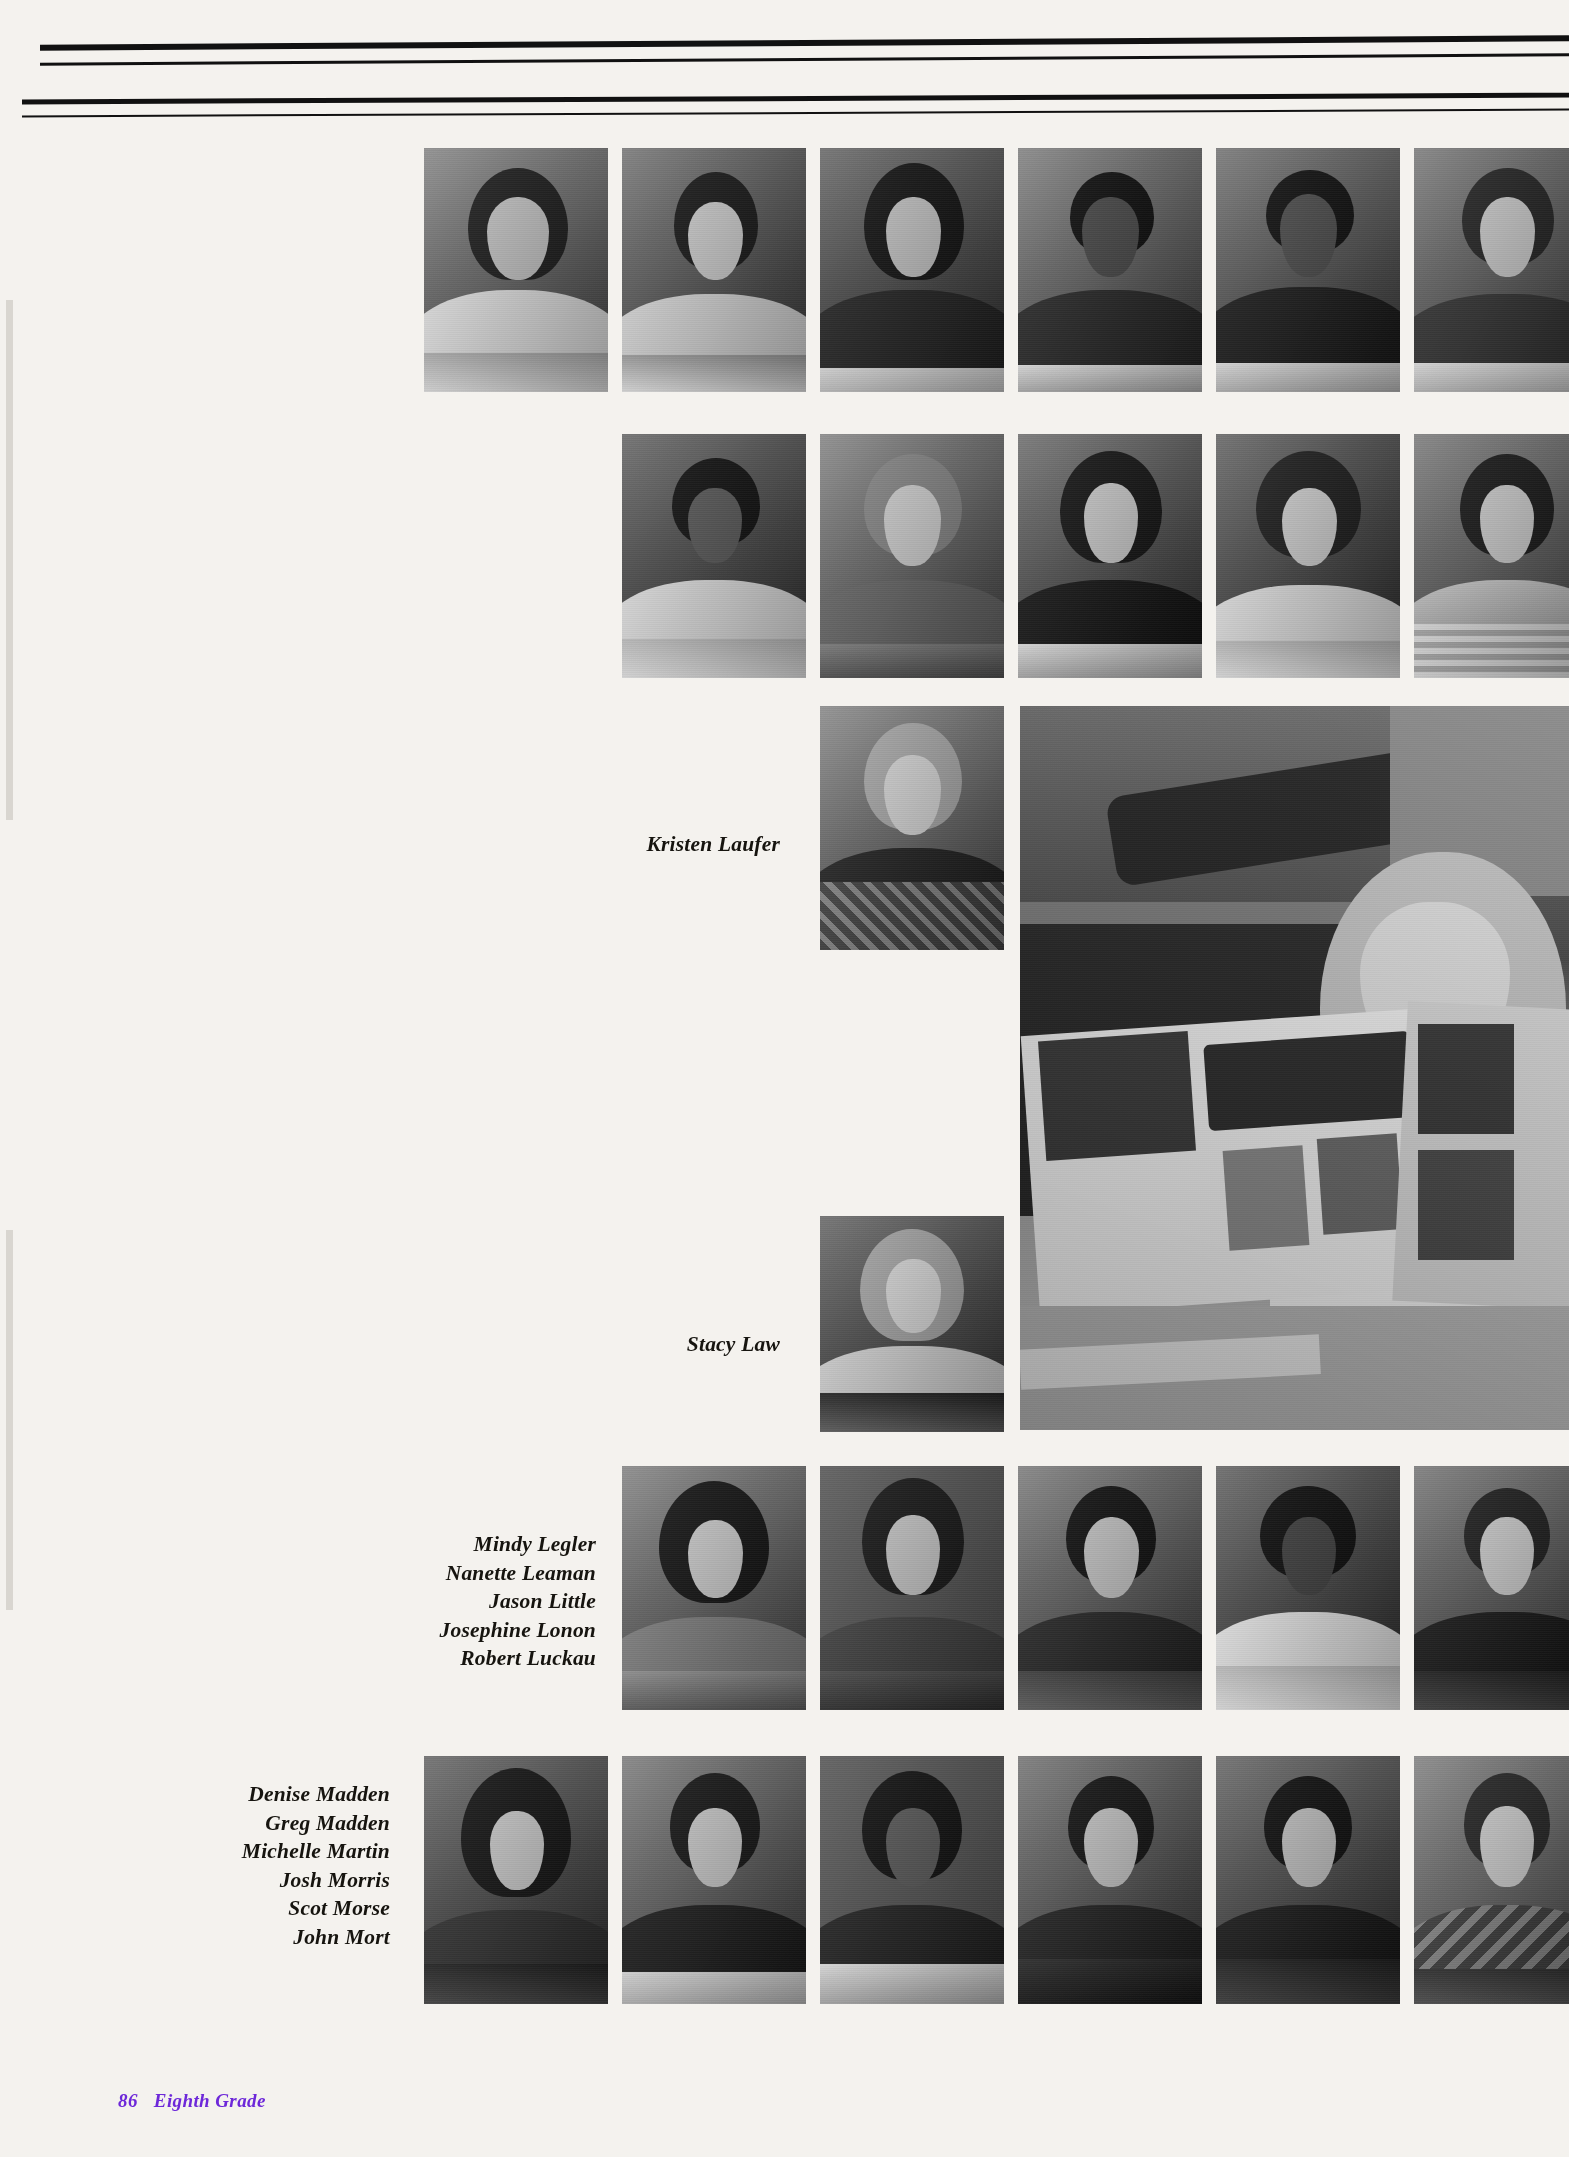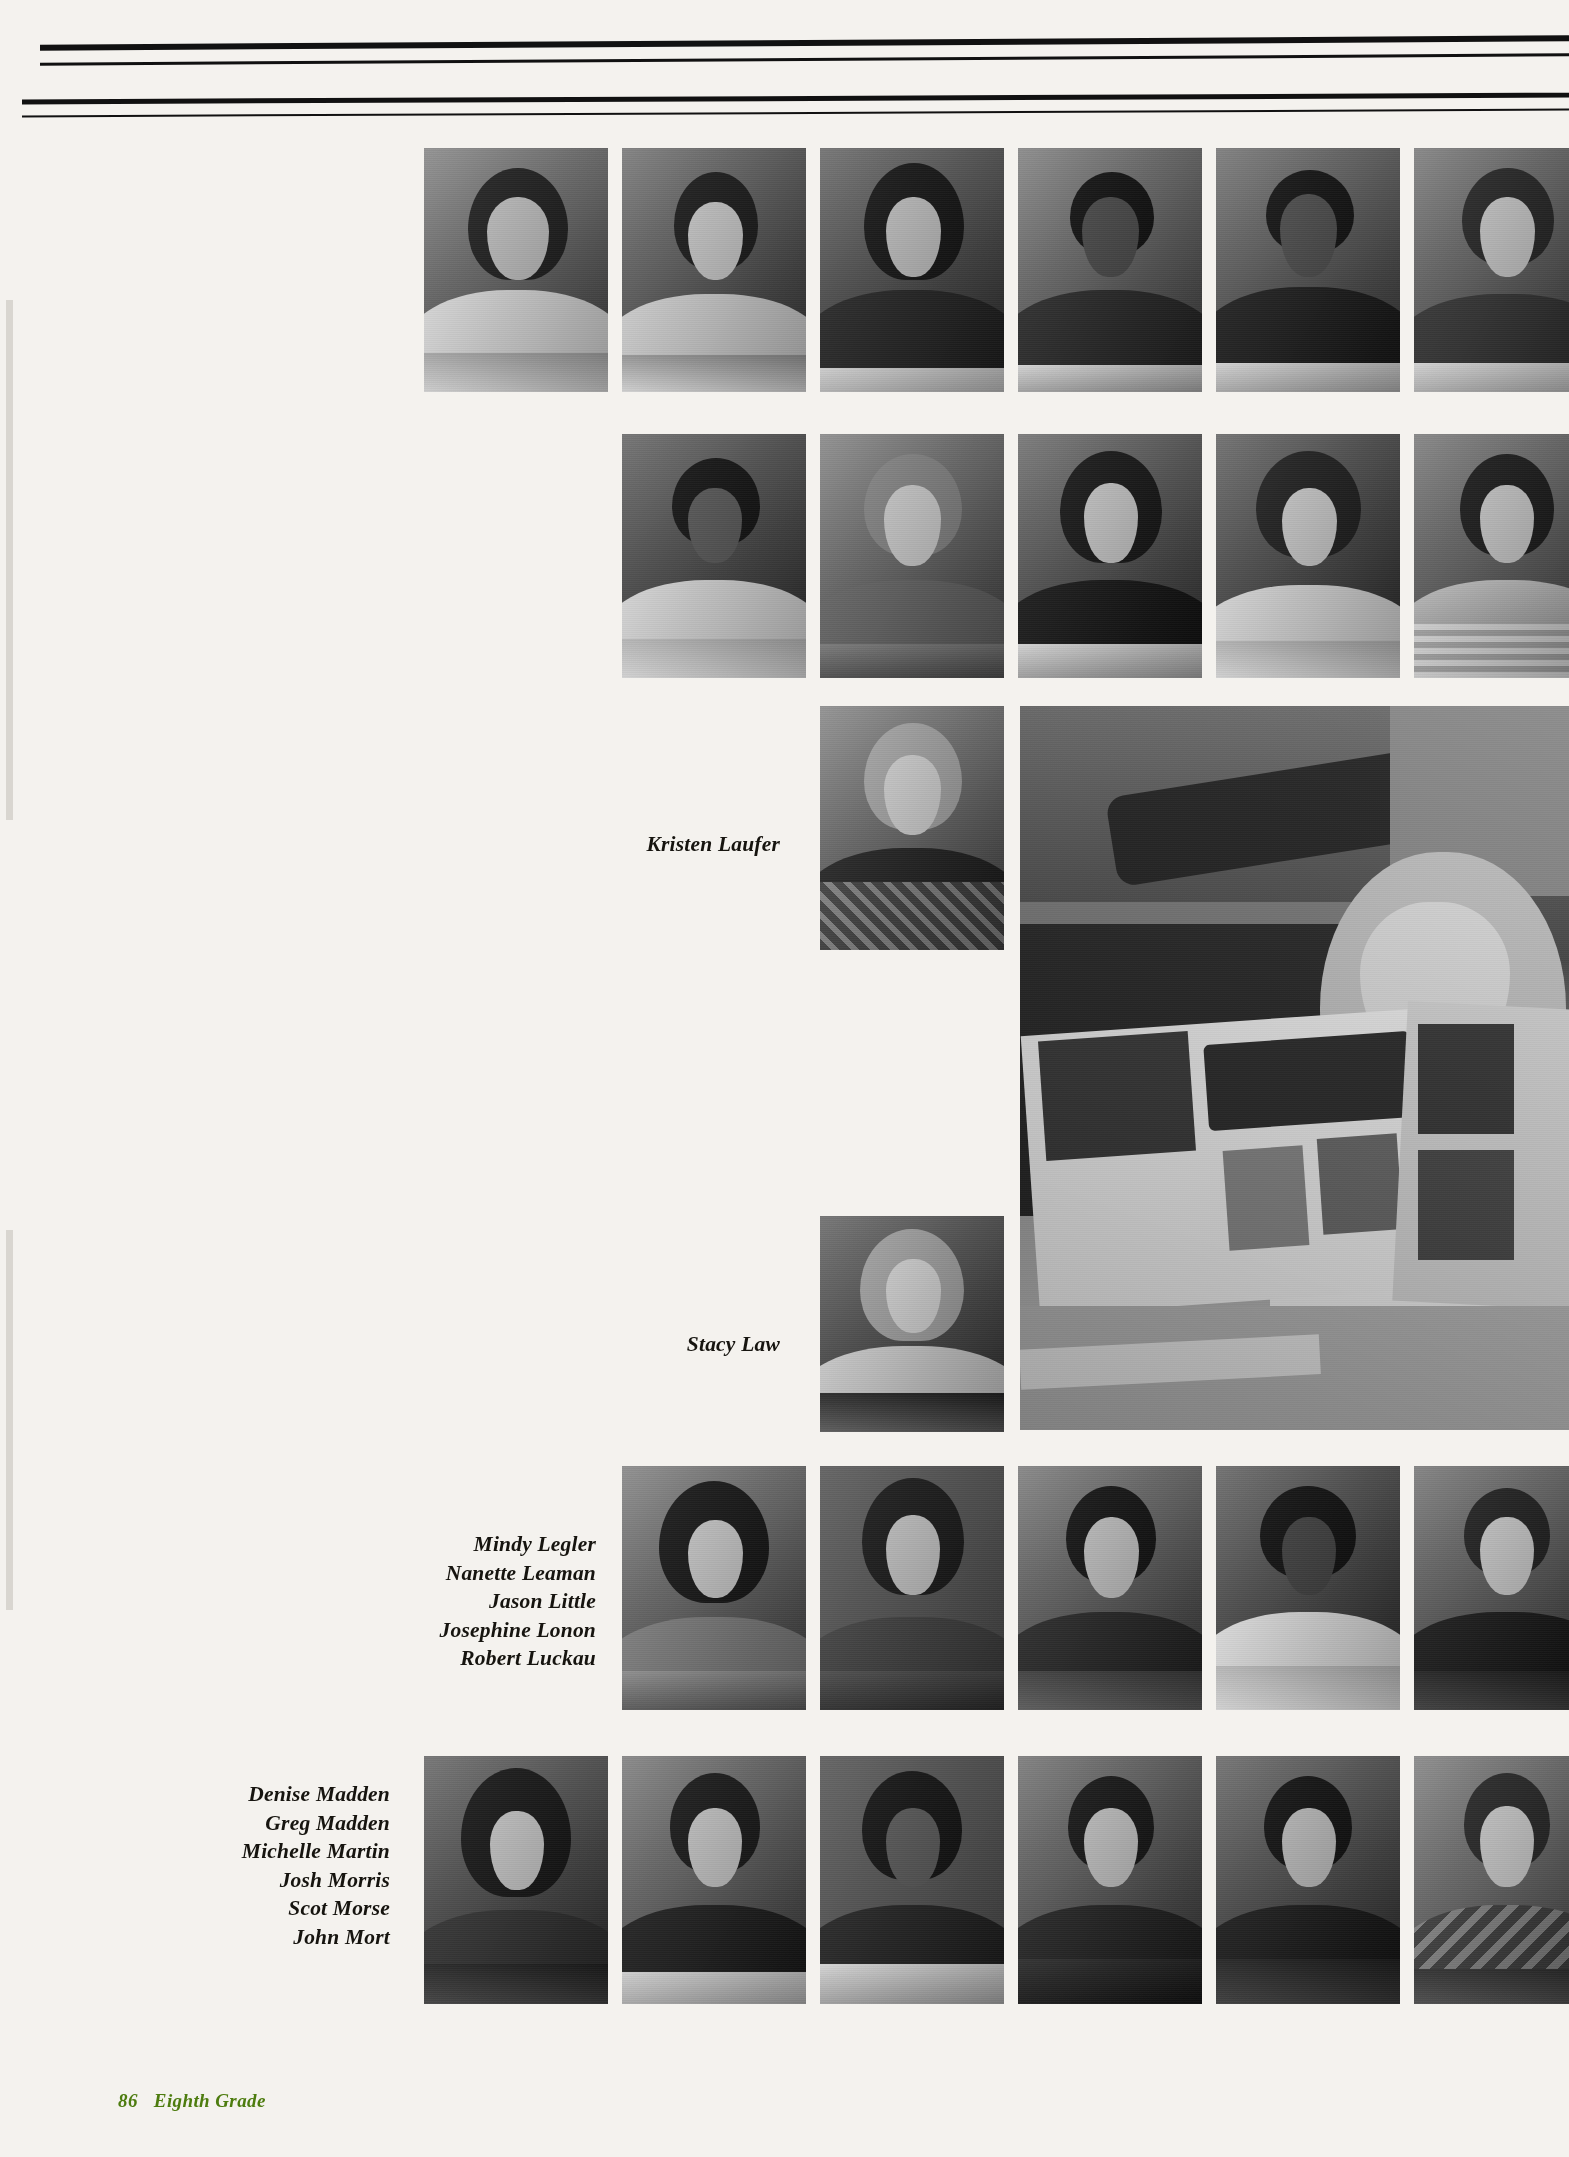--- a/index.html
+++ b/index.html
@@ -52,21 +52,21 @@
   .collar{position:absolute;bottom:0;width:100%;height:20%;}
   .shadow{position:absolute;inset:0;background:linear-gradient(120deg,rgba(255,255,255,.10),rgba(0,0,0,.35));}
   .grain{position:absolute;inset:0;opacity:.25;
     background-image:repeating-linear-gradient(0deg,rgba(255,255,255,.10) 0 1px,rgba(0,0,0,.10) 1px 2px);}
 
   
   .candid{position:absolute;overflow:hidden;background:#3c3832;filter:grayscale(1) contrast(1.04);}
 
   .folio{
     position:absolute;left:118px;top:2090px;
-    font-style:italic;font-weight:bold;font-size:19px;color:#4d7c0f;
+    font-style:italic;font-weight:bold;font-size:19px;color:#6d28d9;
     letter-spacing:.4px;
   }
   .folio .num{margin-right:16px;}
 </style>
 </head>
 <body>
 
 <div class="page">
 
   <div class="rule rule-a"></div>

